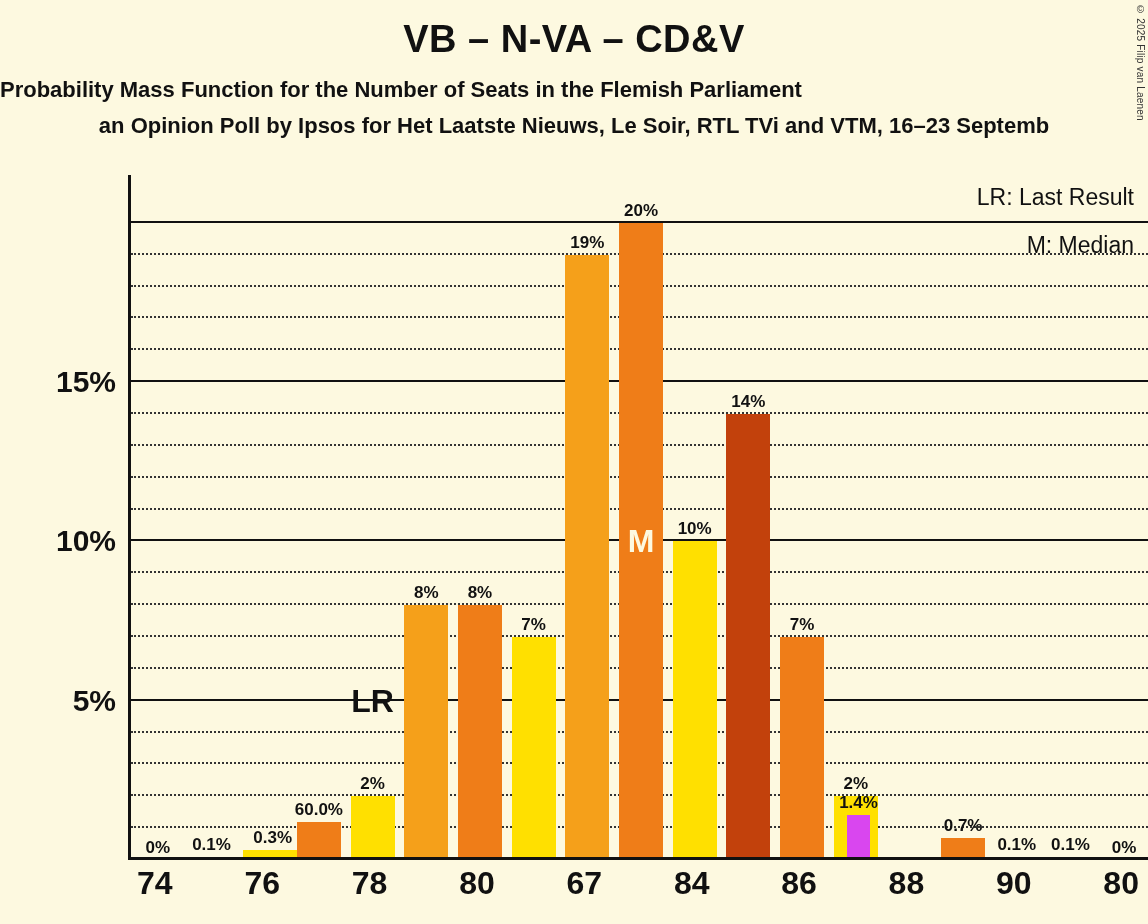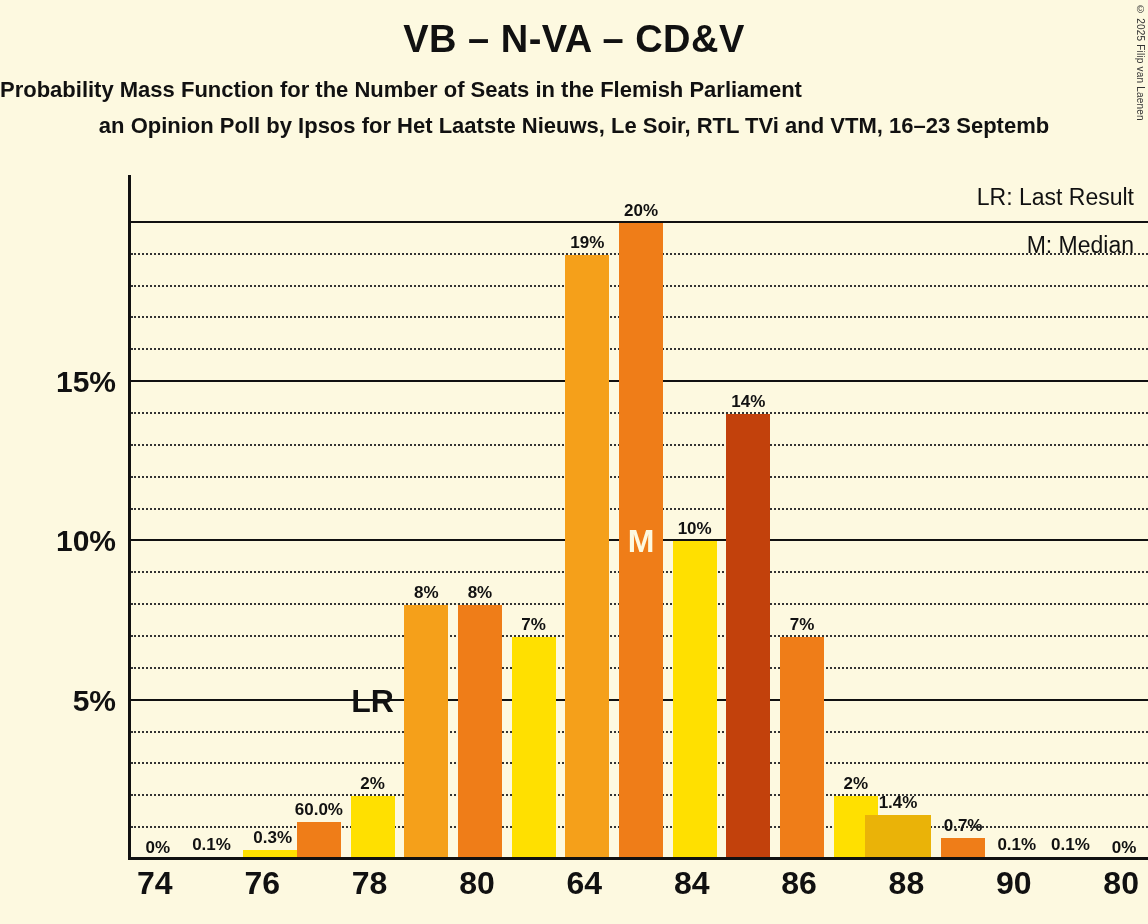--- a/index.html
+++ b/index.html
@@ -198,21 +198,21 @@
         </div>
         <div class="bar" style="left: 595.358px; width: 44.0211px; height: 446.047px; background: #c2410c;">
           <span class="val">14%</span>
         </div>
         <div class="bar" style="left: 649.042px; width: 44.0211px; height: 223.023px; background: rgb(239, 125, 24);">
           <span class="val">7%</span>
         </div>
         <div class="bar" style="left: 702.726px; width: 44.0211px; height: 63.7209px; background: rgb(255, 224, 0);">
           <span class="val">2%</span>
         </div>
-        <div class="bar" style="left: 734px; width: 66px; height: 44.6047px; background: #eab308;">
+        <div class="bar" style="left: 716px; width: 23px; height: 44.6047px; background: #d946ef;">
           <span class="val">1.4%</span>
         </div>
         <div class="bar" style="left: 810.095px; width: 44.0211px; height: 22.3023px; background: rgb(239, 125, 24); margin-top: 45px;">
           <span class="val">0.7%</span>
         </div>
         <div class="bar" style="left: 863.779px; width: 44.0211px; height: 3.18605px; background: rgb(255, 224, 0);">
           <span class="val">0.1%</span>
         </div>
         <div class="bar" style="left: 917.463px; width: 44.0211px; height: 3.18605px; background: rgb(255, 224, 0);">
           <span class="val">0.1%</span>
@@ -228,21 +228,21 @@
   <div id="ylabels">
       <div class="ylabel" style="top: 530.698px;">5%</div>
       <div class="ylabel" style="top: 371.395px;">10%</div>
       <div class="ylabel" style="top: 212.093px;">15%</div>
     </div>
   <div class="xaxis" id="xaxis">
       <div class="xtick" style="left: 26.8421px;">74</div>
       <div class="xtick" style="left: 134.211px;">76</div>
       <div class="xtick" style="left: 241.579px;">78</div>
       <div class="xtick" style="left: 348.947px;">80</div>
-      <div class="xtick" style="left: 456.316px;">64</div>
+      <div class="xtick" style="left: 456.316px;">67</div>
       <div class="xtick" style="left: 563.684px;">84</div>
       <div class="xtick" style="left: 671.053px;">86</div>
       <div class="xtick" style="left: 778.421px;">88</div>
       <div class="xtick" style="left: 885.789px;">90</div>
       <div class="xtick" style="left: 993.158px;">80</div>
     </div>
   <div class="legend" style="top:14px;">LR: Last Result</div>
   <div class="legend" style="top:62px;">M: Median</div>
 </div>
 

